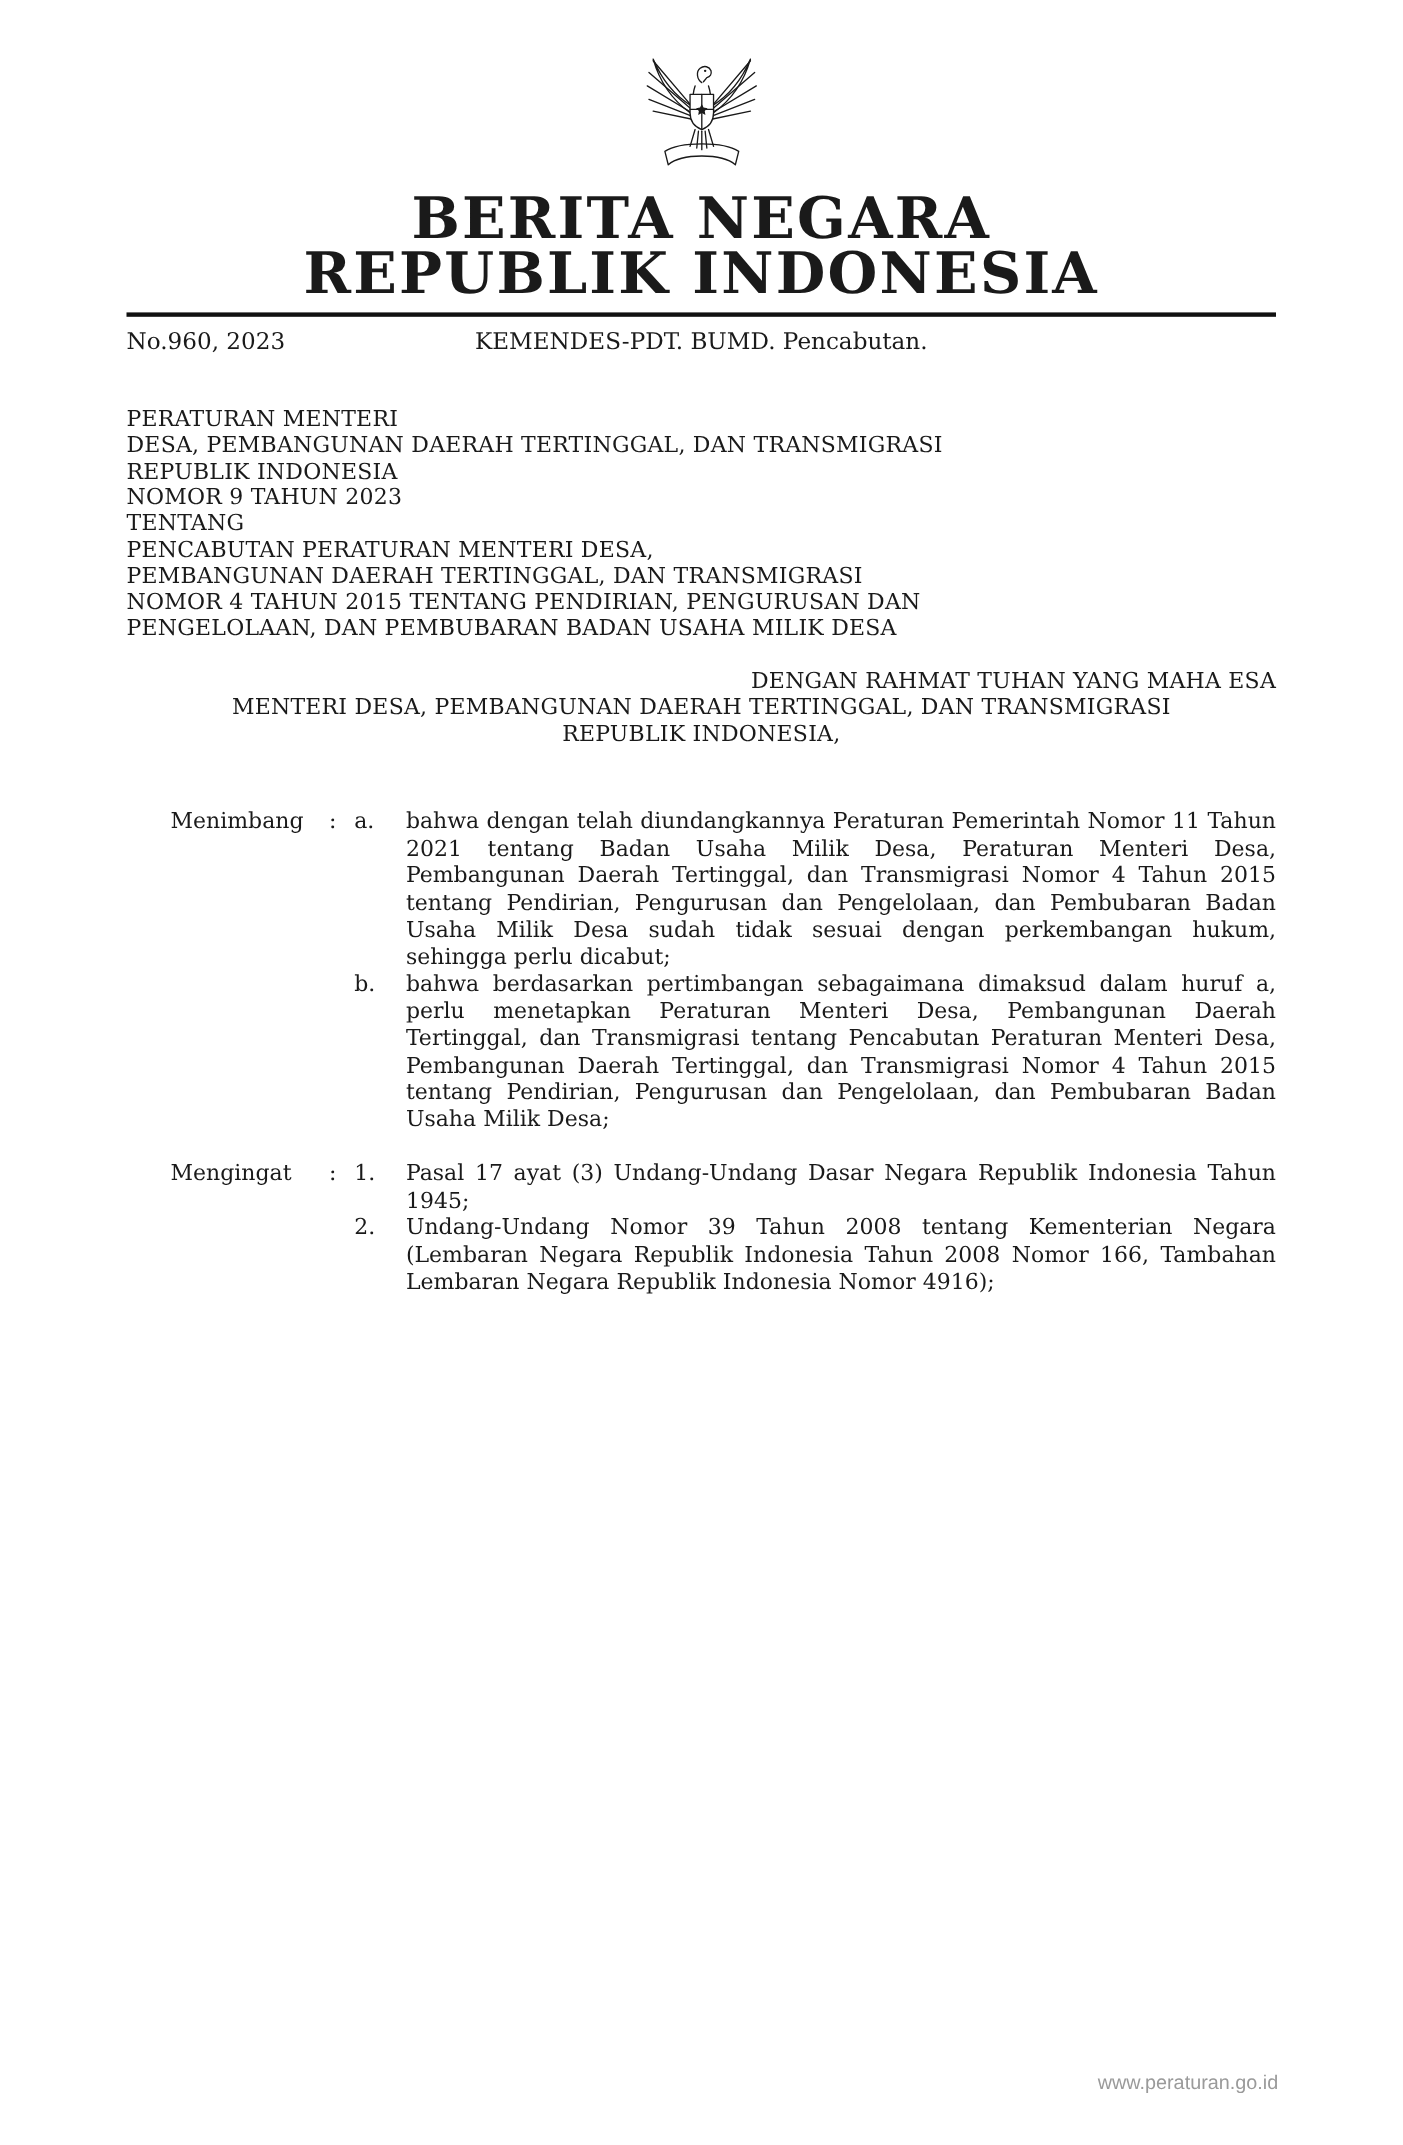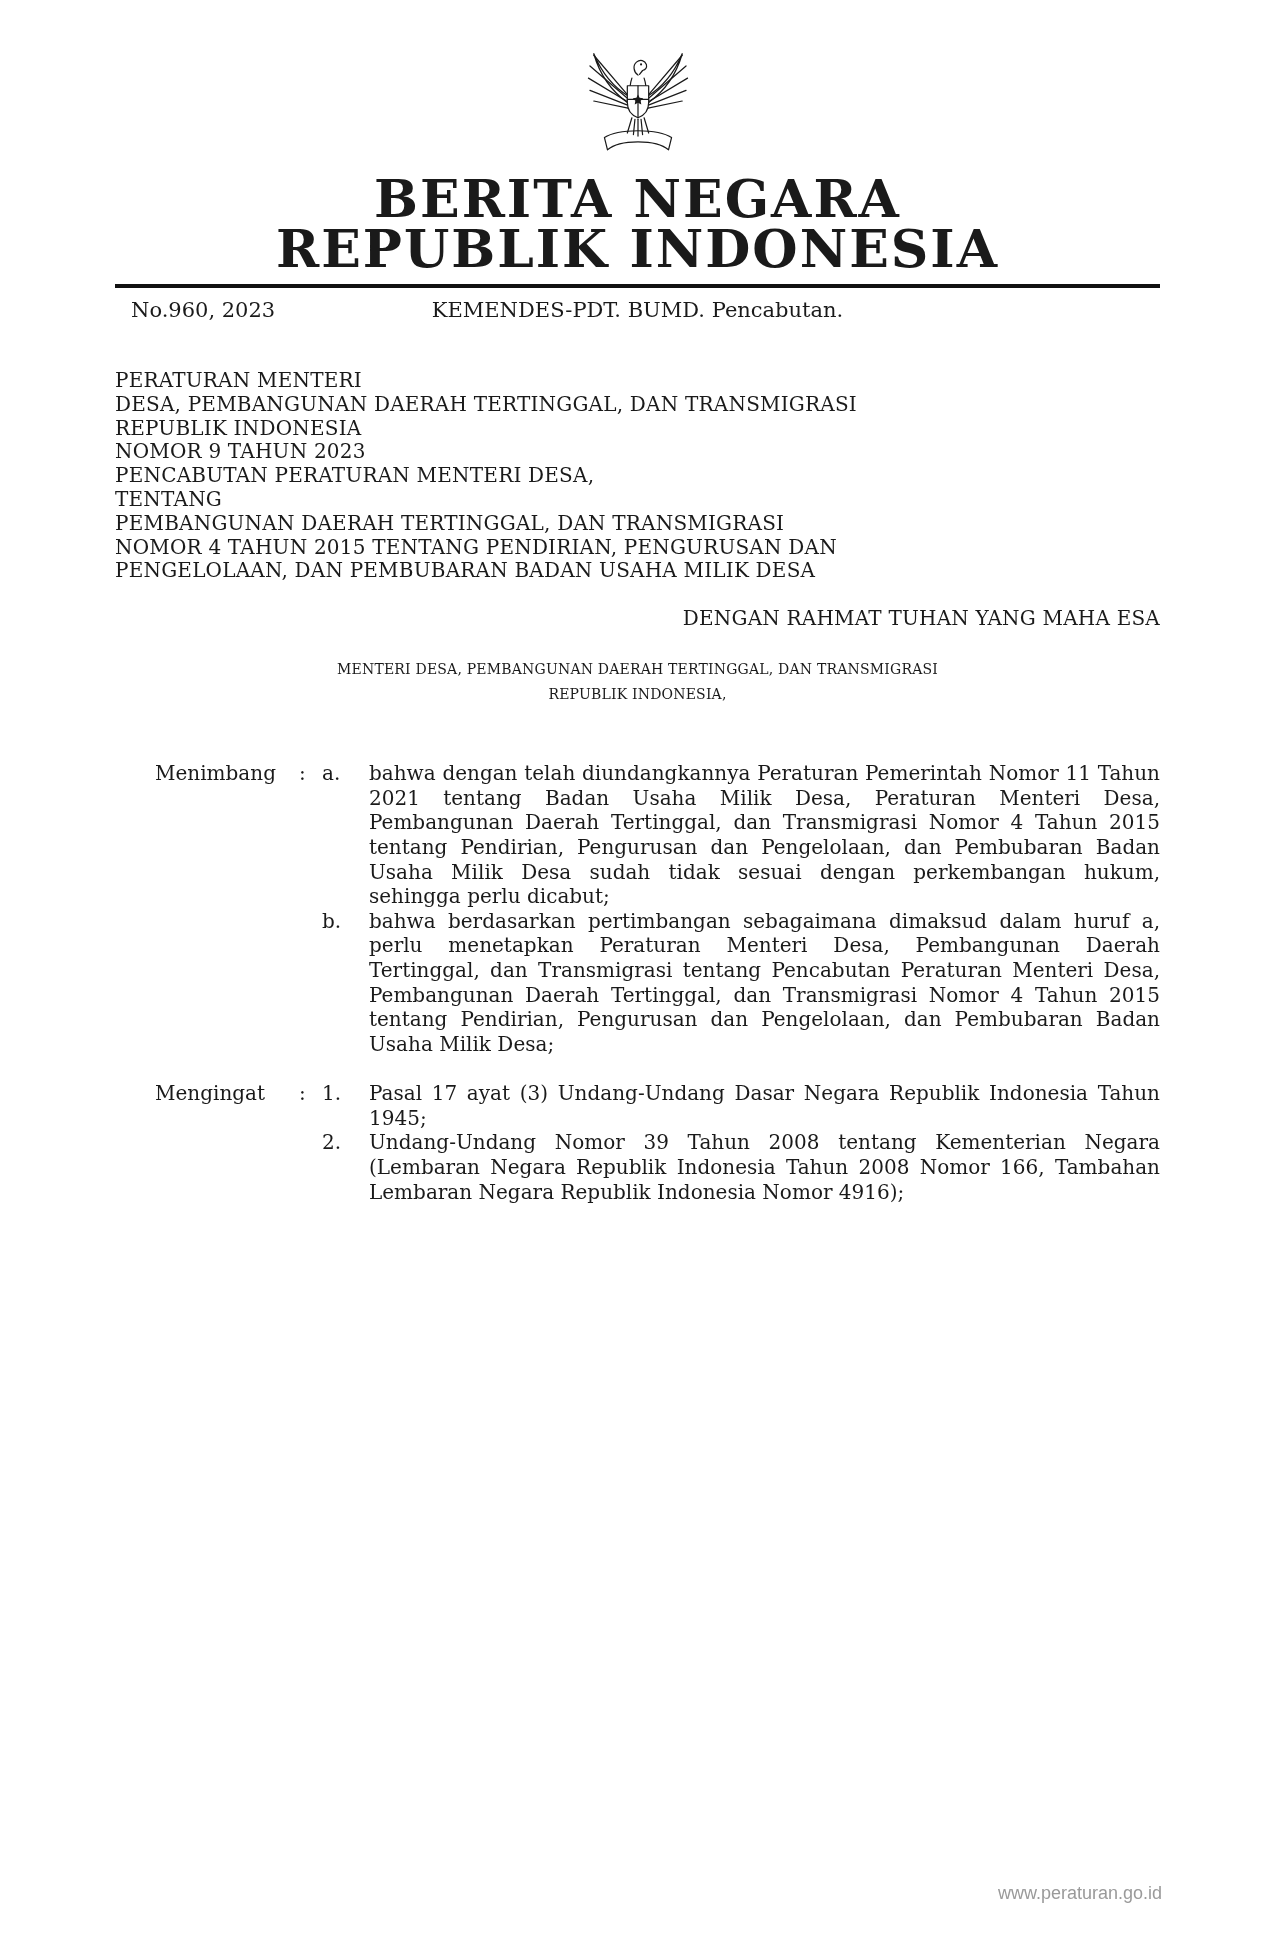--- a/index.html
+++ b/index.html
@@ -34,39 +34,38 @@
     background: #111111;
     margin-top: 10px;
   }
   .meta-row {
     position: relative;
     margin-top: 9px;
     font-size: 21px;
     line-height: 26px;
     height: 26px;
   }
-  .meta-issue { position: absolute; left: 16px; top: 0; text-align: right; }
+  .meta-issue { position: absolute; left: 0; top: 0; text-align: right; }
   .meta-subject { position: absolute; left: 0; right: 0; text-align: center; top: 0; }
   .title-block {
     margin-top: 46px;
     text-align: left;
     font-size: 20px;
     line-height: 23.8px;
     letter-spacing: 0.2px;
   }
   .invocation {
     margin-top: 23px;
     text-align: right;
     font-size: 20px;
     letter-spacing: 0.2px;
   }
   .authority {
-    margin-top: 27px;
     text-align: center;
-    font-size: 14px;
+    font-size: 20px;
     line-height: 24.5px;
     letter-spacing: 0.2px;
   }
   .clause {
     display: flex;
     font-size: 20px;
     line-height: 24.6px;
     margin-left: 40px;
   }
   .clause.considering { margin-top: 55px; }
@@ -142,22 +141,22 @@
   <div class="meta-row">
     <span class="meta-issue">No.960, 2023</span>
     <span class="meta-subject">KEMENDES-PDT. BUMD. Pencabutan.</span>
   </div>
 
   <div class="title-block">
     <div>PERATURAN MENTERI</div>
     <div>DESA, PEMBANGUNAN DAERAH TERTINGGAL, DAN TRANSMIGRASI</div>
     <div>REPUBLIK INDONESIA</div>
     <div>NOMOR 9 TAHUN 2023</div>
+    <div>TENTANG</div>
     <div>PENCABUTAN PERATURAN MENTERI DESA,</div>
-    <div>TENTANG</div>
     <div>PEMBANGUNAN DAERAH TERTINGGAL, DAN TRANSMIGRASI</div>
     <div>NOMOR 4 TAHUN 2015 TENTANG PENDIRIAN, PENGURUSAN DAN</div>
     <div>PENGELOLAAN, DAN PEMBUBARAN BADAN USAHA MILIK DESA</div>
   </div>
 
   <div class="invocation">DENGAN RAHMAT TUHAN YANG MAHA ESA</div>
 
   <div class="authority">
     <div>MENTERI DESA, PEMBANGUNAN DAERAH TERTINGGAL, DAN TRANSMIGRASI</div>
     <div>REPUBLIK INDONESIA,</div>

